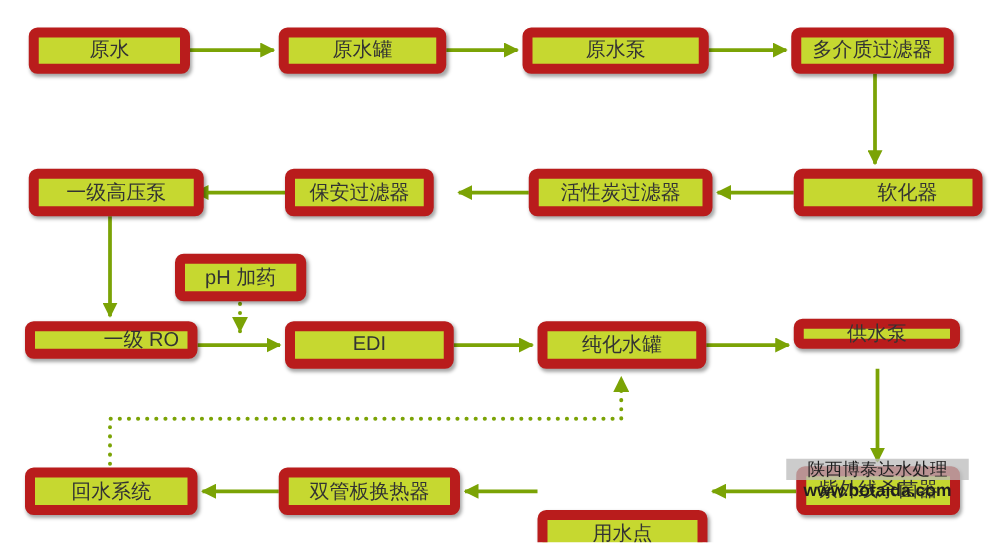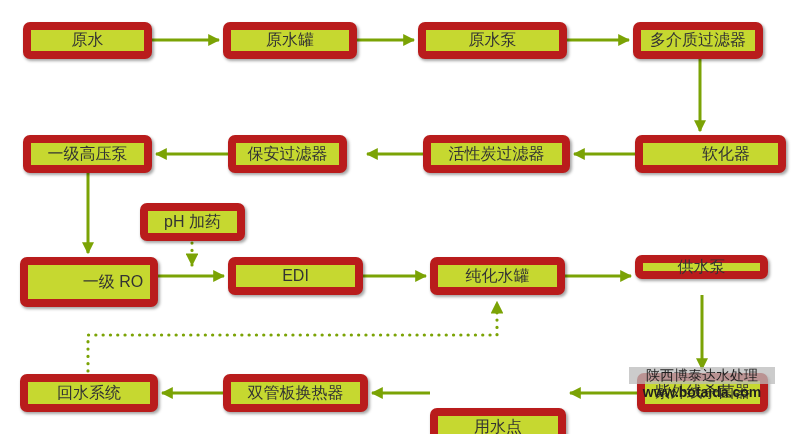--- a/index.html
+++ b/index.html
@@ -76,29 +76,29 @@
 
   <div class="node" style="left:635px; top:135px; width:151px; height:38px;padding-left:31px;">
       <span>软化器</span>
     </div>
   <div class="node" style="left:423px; top:135px; width:147px; height:38px;">
       <span>活性炭过滤器</span>
     </div>
   <div class="node" style="left:228px; top:135px; width:119px; height:38px;">
       <span>保安过滤器</span>
     </div>
-  <div class="node" style="left:23px;  top:135px; width:129px; height:38px;">
+  <div class="node" style="left:23px;  top:135px; width:140px; height:38px;">
       <span>一级高压泵</span>
     </div>
 
   <div class="node" style="left:140px; top:203px; width:105px; height:38px;">
       <span>pH 加药</span>
     </div>
 
-  <div class="node" style="left:20px;  top:257px; width:138px; height:50px;padding-left:48px;">
+  <div class="node" style="left:20px;  top:257px; width:138px; height:30px;padding-left:48px;">
       <span>一级 RO</span>
     </div>
   <div class="node" style="left:430px; top:257px; width:135px; height:38px;">
       <span>纯化水罐</span>
     </div>
   <div class="node" style="left:228px; top:257px; width:135px; height:38px;">
       <span>EDI</span>
     </div>
   <div class="node" style="left:635px; top:255px; width:133px; height:24px;">
       <span>供水泵</span>

